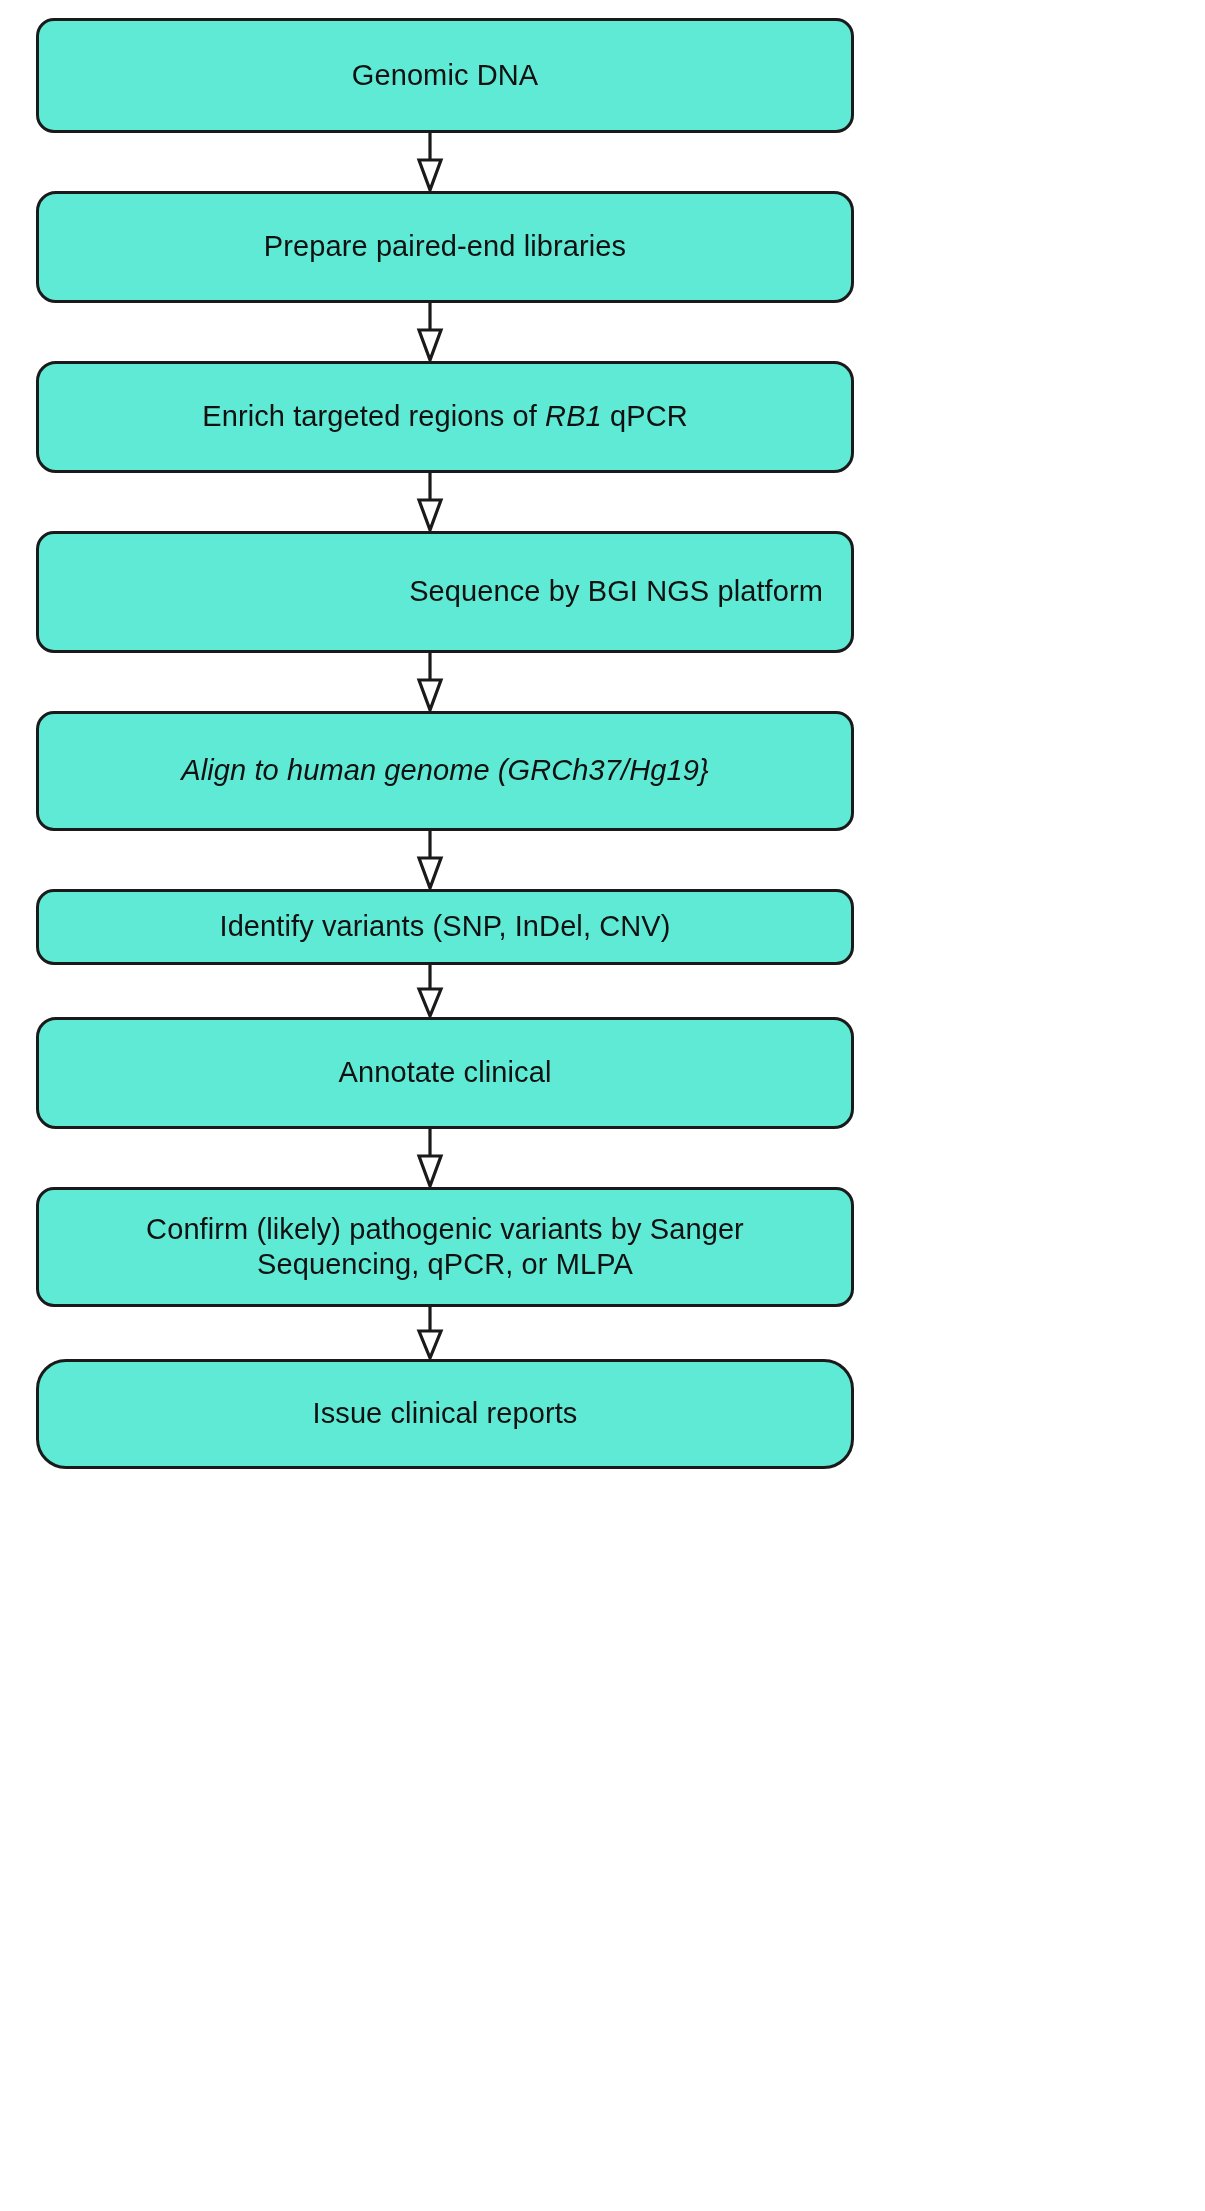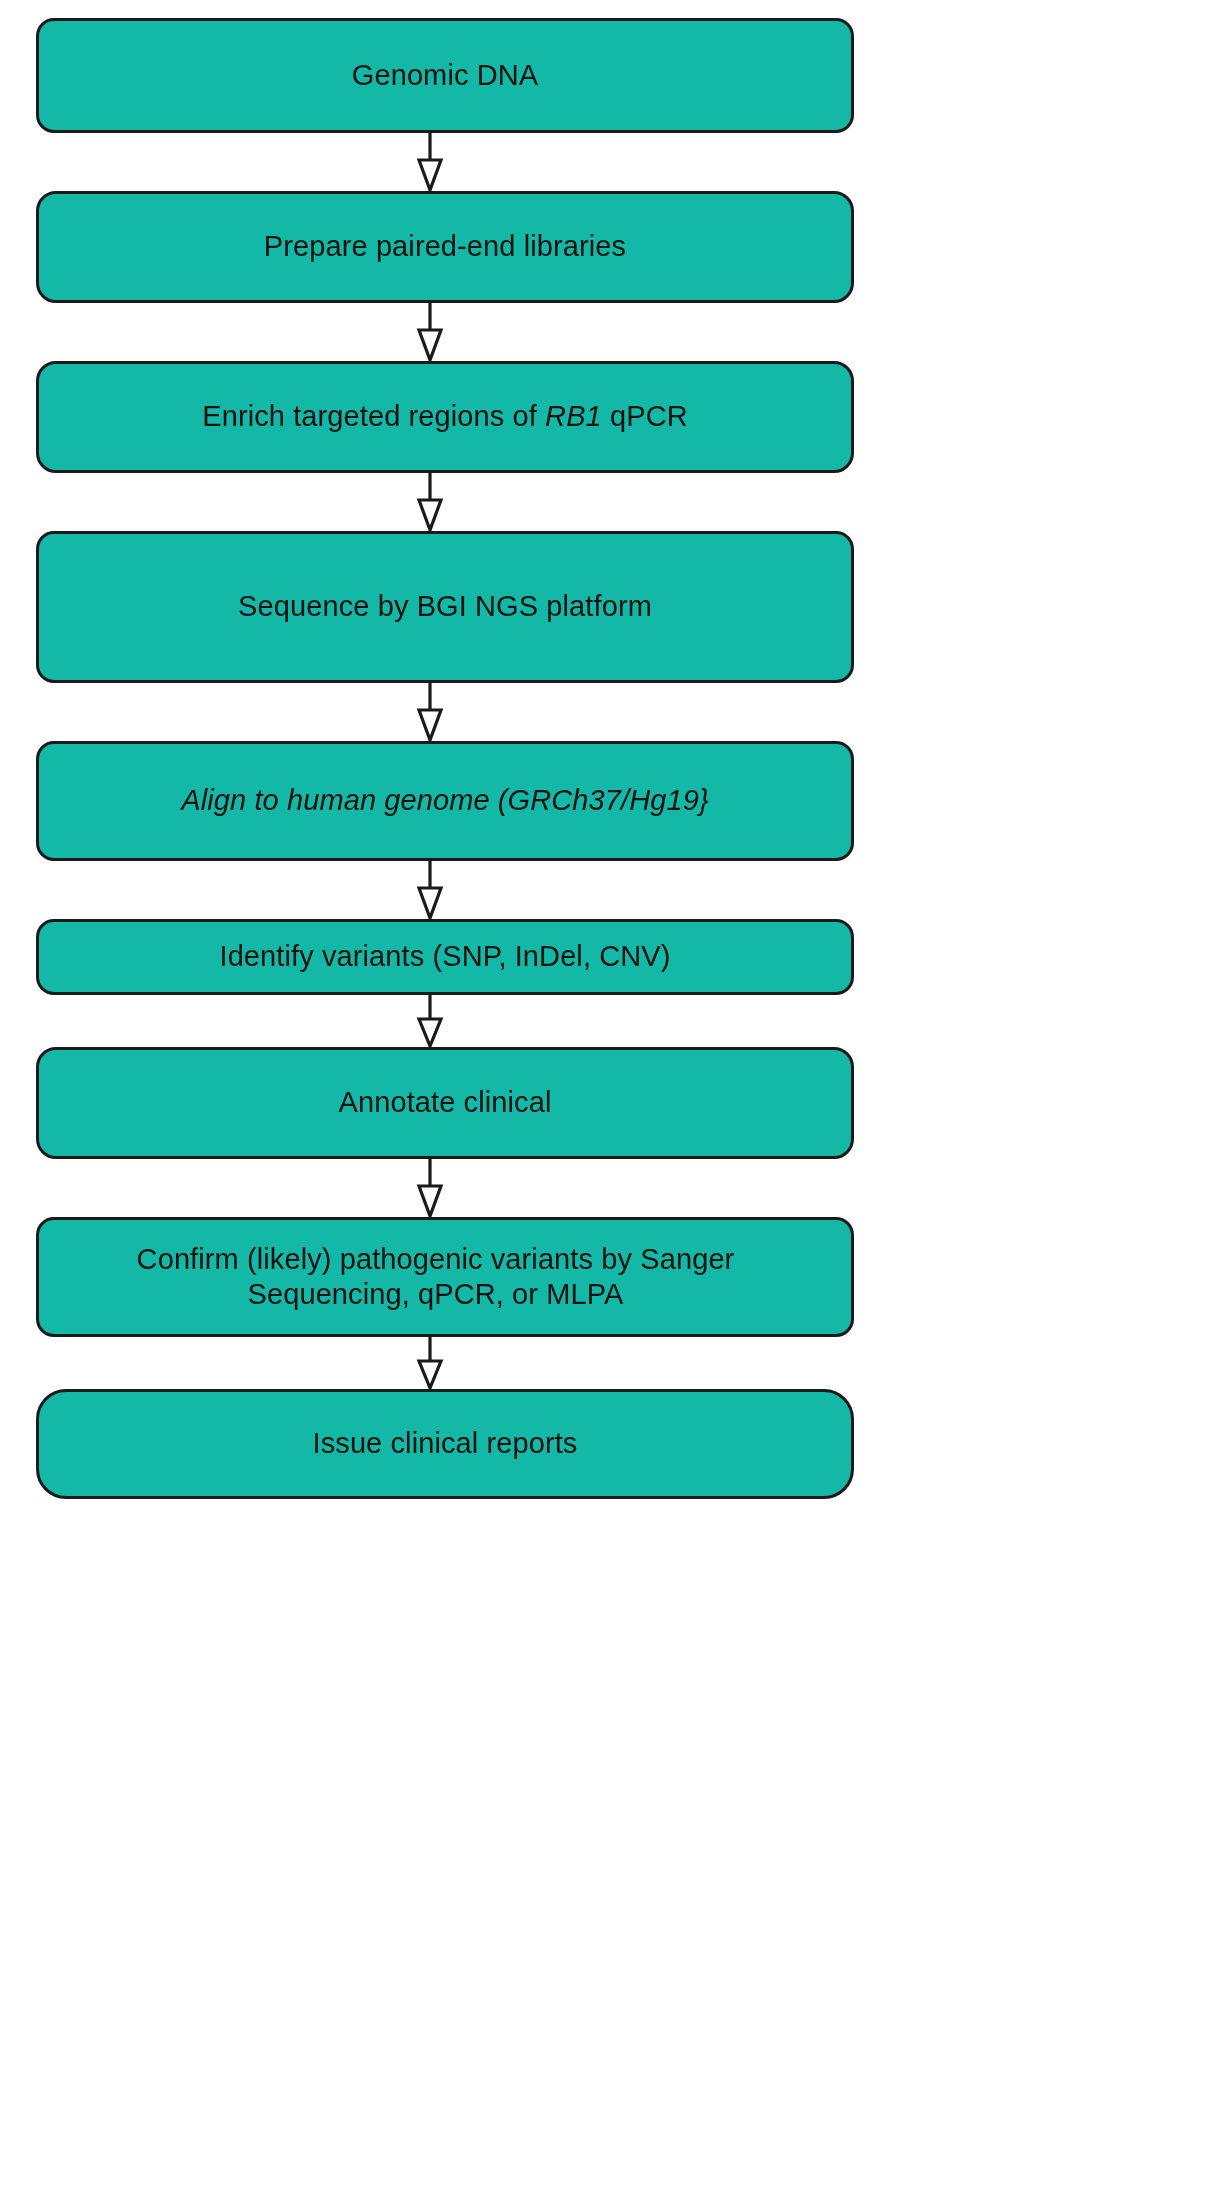--- a/index.html
+++ b/index.html
@@ -24,21 +24,21 @@
     width: 846px;
     display: flex;
     flex-direction: column;
     align-items: stretch;
   }
   .flow-box {
     position: relative;
     box-sizing: border-box;
     border: 3px solid #1a1a1a;
     border-radius: 18px;
-    background: #14b8a6;
+    background: #5eead4;
     display: flex;
     align-items: center;
     justify-content: center;
     text-align: center;
     padding: 6px 28px;
     margin-left: 28px;
   }
   .flow-box-label {
     font-size: 29px;
     line-height: 1.22;
@@ -107,21 +107,21 @@
       <span class="flow-box-label"><span>Enrich targeted regions of </span><em>RB1</em><span> qPCR</span></span>
     </div>
 
     <div class="flow-connector">
       <svg viewBox="0 0 48 58" preserveAspectRatio="none">
         <line x1="24" y1="0" x2="24" y2="30" stroke="#1a1a1a" stroke-width="3.2"></line>
         <polygon points="24,57 13,27 35,27" fill="#ffffff" stroke="#1a1a1a" stroke-width="3.2" stroke-linejoin="miter"></polygon>
       </svg>
     </div>
 
-    <div class="flow-box" style="height:152px;">
+    <div class="flow-box" style="height:122px;justify-content:flex-end;">
       <span class="flow-box-label">Sequence by BGI NGS platform</span>
     </div>
 
     <div class="flow-connector">
       <svg viewBox="0 0 48 58" preserveAspectRatio="none">
         <line x1="24" y1="0" x2="24" y2="30" stroke="#1a1a1a" stroke-width="3.2"></line>
         <polygon points="24,57 13,27 35,27" fill="#ffffff" stroke="#1a1a1a" stroke-width="3.2" stroke-linejoin="miter"></polygon>
       </svg>
     </div>
 
@@ -151,21 +151,21 @@
       <span class="flow-box-label">Annotate clinical</span>
     </div>
 
     <div class="flow-connector">
       <svg viewBox="0 0 48 58" preserveAspectRatio="none">
         <line x1="24" y1="0" x2="24" y2="30" stroke="#1a1a1a" stroke-width="3.2"></line>
         <polygon points="24,57 13,27 35,27" fill="#ffffff" stroke="#1a1a1a" stroke-width="3.2" stroke-linejoin="miter"></polygon>
       </svg>
     </div>
 
-    <div class="flow-box" style="height:120px;padding-left:9px;">
+    <div class="flow-box" style="height:120px;">
       <span class="flow-box-label">Confirm (likely) pathogenic variants by Sanger
 Sequencing, qPCR, or MLPA</span>
     </div>
 
     <div class="flow-connector conn-short">
       <svg viewBox="0 0 48 52" preserveAspectRatio="none">
         <line x1="24" y1="0" x2="24" y2="26" stroke="#1a1a1a" stroke-width="3.2"></line>
         <polygon points="24,51 13,24 35,24" fill="#ffffff" stroke="#1a1a1a" stroke-width="3.2" stroke-linejoin="miter"></polygon>
       </svg>
     </div>

